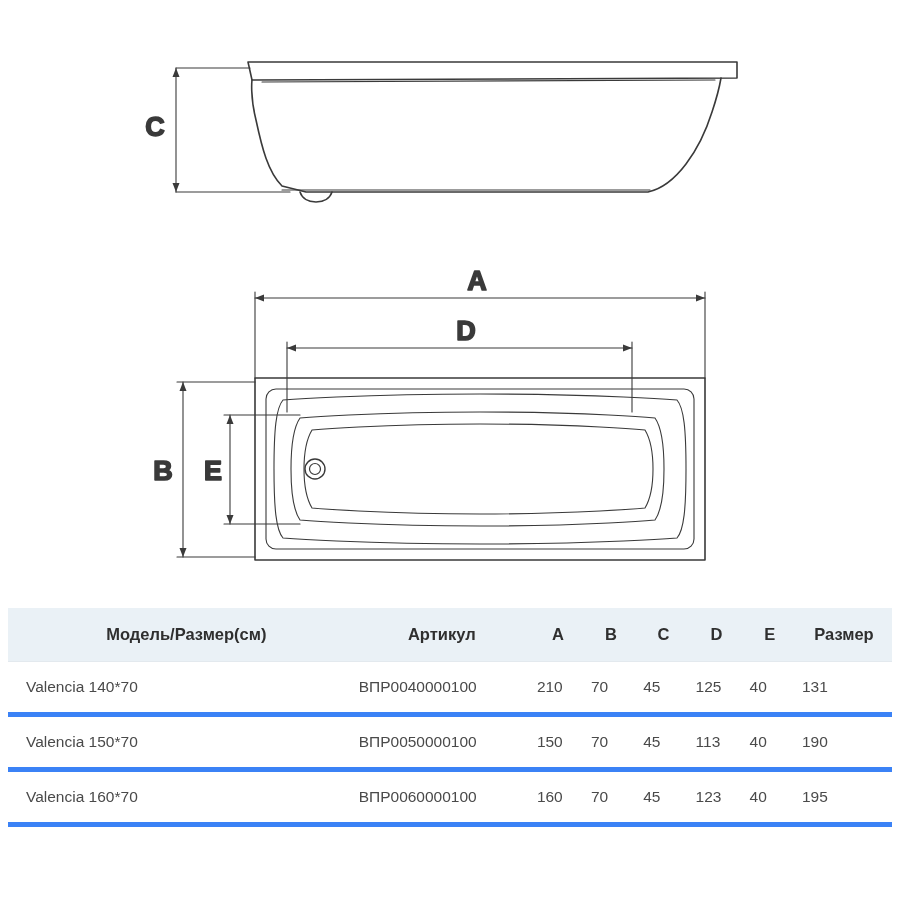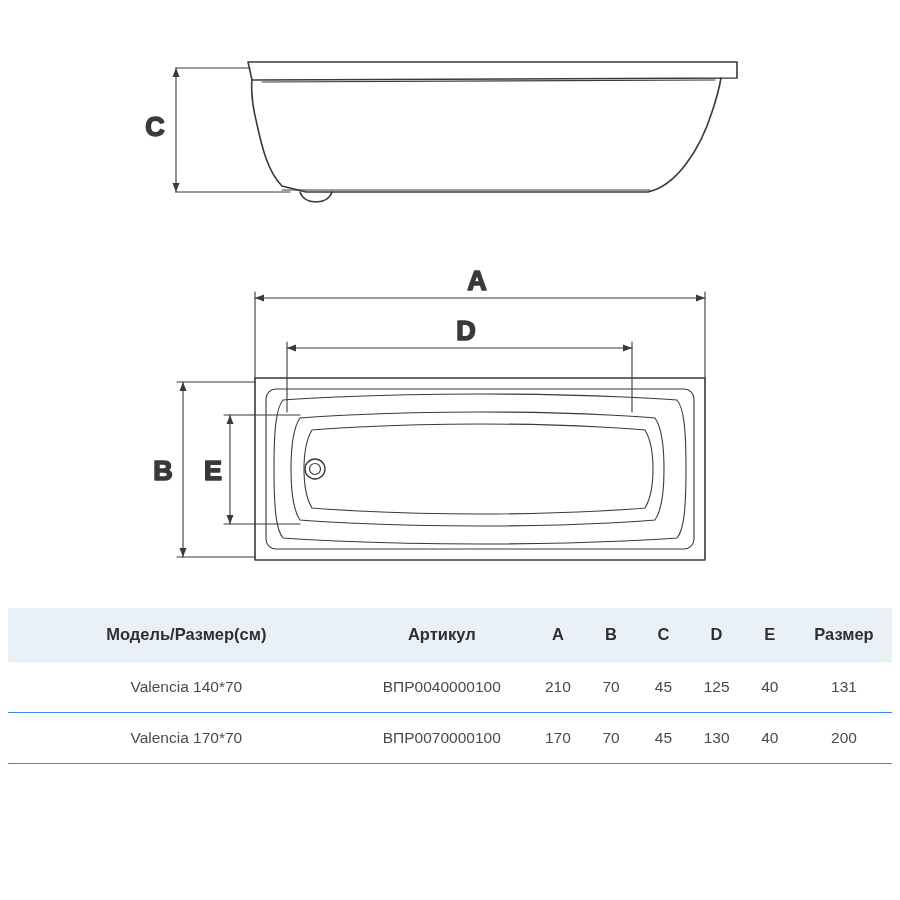--- a/index.html
+++ b/index.html
@@ -52,22 +52,22 @@
     font-weight: bold;
     font-size: 16.5px;
     color: #2f2f2f;
     padding: 17px 6px 17px 6px;
     text-align: center;
     border: none;
     white-space: nowrap;
   }
   table.spec tbody td {
     padding: 16px 6px 16px 6px;
-    border-bottom: 1px solid #3b82f6;
-    text-align: center;
+    border-bottom: 5px solid #3b82f6;
+    text-align: left;
     white-space: nowrap;
     color: #4a4a4a;
   }
   table.spec tbody tr:first-child td {
     border-top: 1px solid #e3e9ee;
   }
   .col-model   { width: 360px; padding-left: 18px !important; }
   .col-art     { width: 178px; }
   .col-dim     { width: 46px; }
   .col-vol     { width: 90px; }
@@ -186,26 +186,36 @@
           <td class="col-model">Valencia 140*70</td>
           <td class="col-art">ВПР0040000100</td>
           <td class="col-dim">210</td>
           <td class="col-dim">70</td>
           <td class="col-dim">45</td>
           <td class="col-dim">125</td>
           <td class="col-dim">40</td>
           <td class="col-vol">131</td>
         </tr>
         <tr>
-          <td class="col-model">Valencia 170*70</td>
-          <td class="col-art">ВПР0070000100</td>
-          <td class="col-dim">170</td>
+          <td class="col-model">Valencia 150*70</td>
+          <td class="col-art">ВПР0050000100</td>
+          <td class="col-dim">150</td>
           <td class="col-dim">70</td>
           <td class="col-dim">45</td>
-          <td class="col-dim">130</td>
+          <td class="col-dim">113</td>
           <td class="col-dim">40</td>
-          <td class="col-vol">200</td>
+          <td class="col-vol">190</td>
+        </tr>
+        <tr>
+          <td class="col-model">Valencia 160*70</td>
+          <td class="col-art">ВПР0060000100</td>
+          <td class="col-dim">160</td>
+          <td class="col-dim">70</td>
+          <td class="col-dim">45</td>
+          <td class="col-dim">123</td>
+          <td class="col-dim">40</td>
+          <td class="col-vol">195</td>
         </tr>
       </tbody>
     </table>
   </div>
 
 </div>
 
 </body></html>

